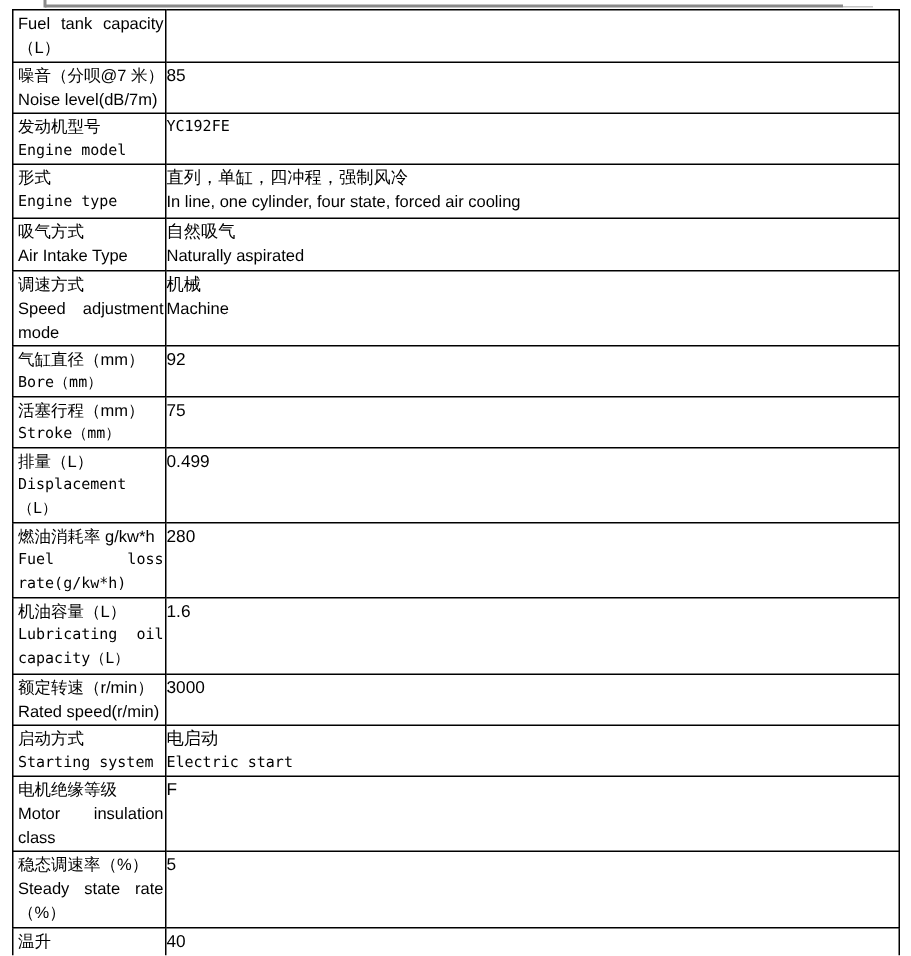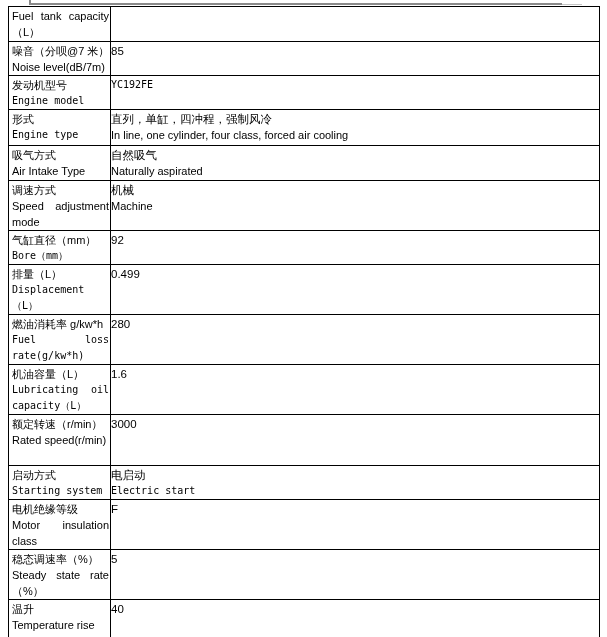--- a/index.html
+++ b/index.html
@@ -139,21 +139,21 @@
         </td>
       </tr>
 
       <tr>
         <td class="label-cell">
           <div class="label-zh">形式</div>
           <div class="label-en mono">Engine type</div>
         </td>
         <td class="value-cell">
           <div class="value-line1">直列，单缸，四冲程，强制风冷</div>
-          <div class="value-line2">In line, one cylinder, four class, forced air cooling</div>
+          <div class="value-line2">In line, one cylinder, four state, forced air cooling</div>
         </td>
       </tr>
 
       <tr>
         <td class="label-cell">
           <div class="label-zh">吸气方式</div>
           <div class="label-en">Air Intake Type</div>
         </td>
         <td class="value-cell">
           <div class="value-line1">自然吸气</div>
@@ -176,20 +176,30 @@
         <td class="label-cell">
           <div class="label-zh">气缸直径（mm）</div>
           <div class="label-en mono">Bore（mm）</div>
         </td>
         <td class="value-cell">
           <div class="value-line1">92</div>
           <div class="value-line2"></div>
         </td>
       </tr>
 
+      <tr>
+        <td class="label-cell">
+          <div class="label-zh">活塞行程（mm）</div>
+          <div class="label-en mono">Stroke（mm）</div>
+        </td>
+        <td class="value-cell">
+          <div class="value-line1">75</div>
+          <div class="value-line2"></div>
+        </td>
+      </tr>
 
       <tr>
         <td class="label-cell">
           <div class="label-zh">排量（L）</div>
           <div class="label-en mono">Displacement（L）</div>
         </td>
         <td class="value-cell">
           <div class="value-line1">0.499</div>
           <div class="value-line2"></div>
         </td>

